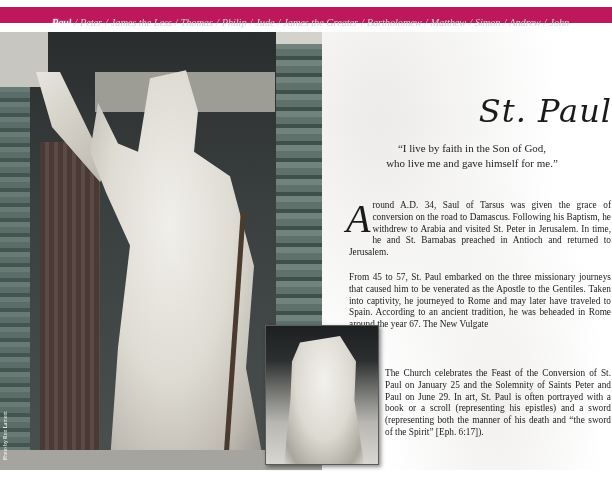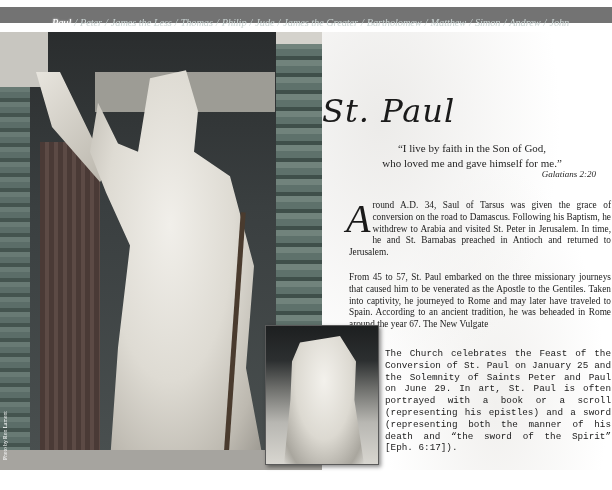--- a/index.html
+++ b/index.html
@@ -1,18 +1,18 @@
 <!DOCTYPE html>
 <html><head>
 <meta charset="utf-8">
 <style>
   html, body { margin:0; padding:0; background:#ffffff; }
   body { width:612px; height:490px; position:relative; overflow:hidden; font-family:"Liberation Serif","DejaVu Serif",serif; }
 
-  .nav-bar { position:absolute; left:0; top:7px; width:612px; height:16px; background:#737373; }
+  .nav-bar { position:absolute; left:0; top:7px; width:612px; height:16px; background:#be185d; }
   .nav-list { position:absolute; left:52px; top:10px; font-style:italic; font-size:10.4px; color:#c9d3d2; white-space:nowrap; letter-spacing:-0.1px; }
   .nav-item { color:#c9d3d2; cursor:pointer; }
   .nav-item.active { color:#ffffff; text-shadow:0 0 2px #ffffff; }
   .nav-sep { color:#c9d3d2; margin:0 3px; }
 
   .photo-main { position:absolute; left:0; top:32px; width:322px; height:438px; overflow:hidden;
     background:linear-gradient(180deg,#2a2d2e 0%,#3a3f40 40%,#4a5050 100%); }
   .column-left { position:absolute; left:0; top:0; width:30px; height:438px;
     background:repeating-linear-gradient(180deg,#5b6d68 0 6px,#44544f 6px 10px,#687a74 10px 15px); }
   .column-left-cap { position:absolute; left:0; top:0; width:48px; height:55px; background:#c8c6c0; }
@@ -31,31 +31,31 @@
   .base { position:absolute; left:0; top:418px; width:322px; height:20px; background:#a6a49f; }
 
   .photo-credit { position:absolute; left:2px; top:460px; transform:rotate(-90deg); transform-origin:left top;
     font-size:5.5px; color:#ffffff; white-space:nowrap; font-family:"Liberation Serif",serif; }
 
   .page { position:absolute; left:322px; top:32px; width:290px; height:438px; background:#ffffff; }
   .page-bg { position:absolute; left:0; top:0; width:290px; height:438px;
     background:radial-gradient(ellipse at 20% 20%, #ecebe9 0%, rgba(255,255,255,0) 55%),
                radial-gradient(ellipse at 60% 85%, #f1f0ee 0%, rgba(255,255,255,0) 45%); }
 
-  .title { position:absolute; left:0; width:290px; top:60px; text-align:left;
+  .title { position:absolute; left:0; width:290px; top:60px; text-align:right;
     font-family:"DejaVu Serif","Liberation Serif",serif; font-style:italic; font-size:32px; color:#1a1a1a; letter-spacing:1px; }
   .quote { position:absolute; left:10px; width:280px; top:109px; text-align:center; font-size:11px; line-height:15px; color:#1e1e1e; }
   .citation { position:absolute; left:10px; width:264px; top:137px; text-align:right; font-style:italic; font-size:9px; color:#1e1e1e; }
 
   .body-text { position:absolute; left:27px; width:262px; font-size:9.3px; line-height:11.8px; color:#1a1a1a; text-align:justify; }
   .p1 { top:168px; }
   .dropcap { float:left; font-size:40px; line-height:34px; font-style:italic; margin:2px 2px 0 -3px; color:#1a1a1a; }
   .p2 { top:240px; }
   .p2b { left:63px; width:226px; top:292px; }
-  .p3 { left:63px; width:226px; top:316px;font-family:Liberation Mono, monospace; }
+  .p3 { left:63px; width:226px; top:336px; }
 
   .inset { position:absolute; left:265px; top:325px; width:112px; height:138px; border:1px solid #5a5a5a;
     box-shadow:2px 2px 4px rgba(0,0,0,0.45); overflow:hidden;
     background:linear-gradient(180deg,#1d1f20 0%,#2c2f30 25%,#6d6e6b 45%,#b8b7b2 70%,#d8d6d0 100%); }
   .inset-head { position:absolute; left:18px; top:10px; width:80px; height:128px;
     background:radial-gradient(ellipse at 50% 35%, #f3f1ec 0%, #dcd9d1 50%, #a9a69e 85%, rgba(0,0,0,0) 100%);
     clip-path:polygon(20% 5%,70% 0,90% 20%,88% 50%,100% 100%,0 100%,8% 50%,10% 20%); }
 </style>
 </head>
 <body>
@@ -79,23 +79,22 @@
   <div class="base"></div>
 </div>
 
 <div class="photo-credit">Photo by Ron Lamont</div>
 
 <div class="page">
   <div class="page-bg"></div>
   <div class="title">St. Paul</div>
   <div class="quote">
     <div>“I live by faith in the Son of God,</div>
-    <div>who loved me and gave himself for me.”</div>
+    <div>who live me and gave himself for me.”</div>
   </div>
-  <div class="citation">Galatians 2:20</div>
 
   <div class="body-text p1"><span class="dropcap">A</span><span>round A.D. 34, Saul of Tarsus was given the grace of conversion on the road to Damascus. Following his Baptism, he withdrew to Arabia and visited St. Peter in Jerusalem. In time, he and St. Barnabas preached in Antioch and returned to Jerusalem.</span></div>
   <div class="body-text p2">From 45 to 57, St. Paul embarked on the three missionary journeys that caused him to be venerated as the Apostle to the Gentiles. Taken into captivity, he journeyed to Rome and may later have traveled to Spain. According to an ancient tradition, he was beheaded in Rome around the year 67. The New Vulgate</div>
   <div class="body-text p3">The Church celebrates the Feast of the Conversion of St. Paul on January 25 and the Solemnity of Saints Peter and Paul on June 29. In art, St. Paul is often portrayed with a book or a scroll (representing his epistles) and a sword (representing both the manner of his death and “the sword of the Spirit” [Eph. 6:17]).</div>
 </div>
 
 <div class="inset">
   <div class="inset-head"></div>
 </div>
 

